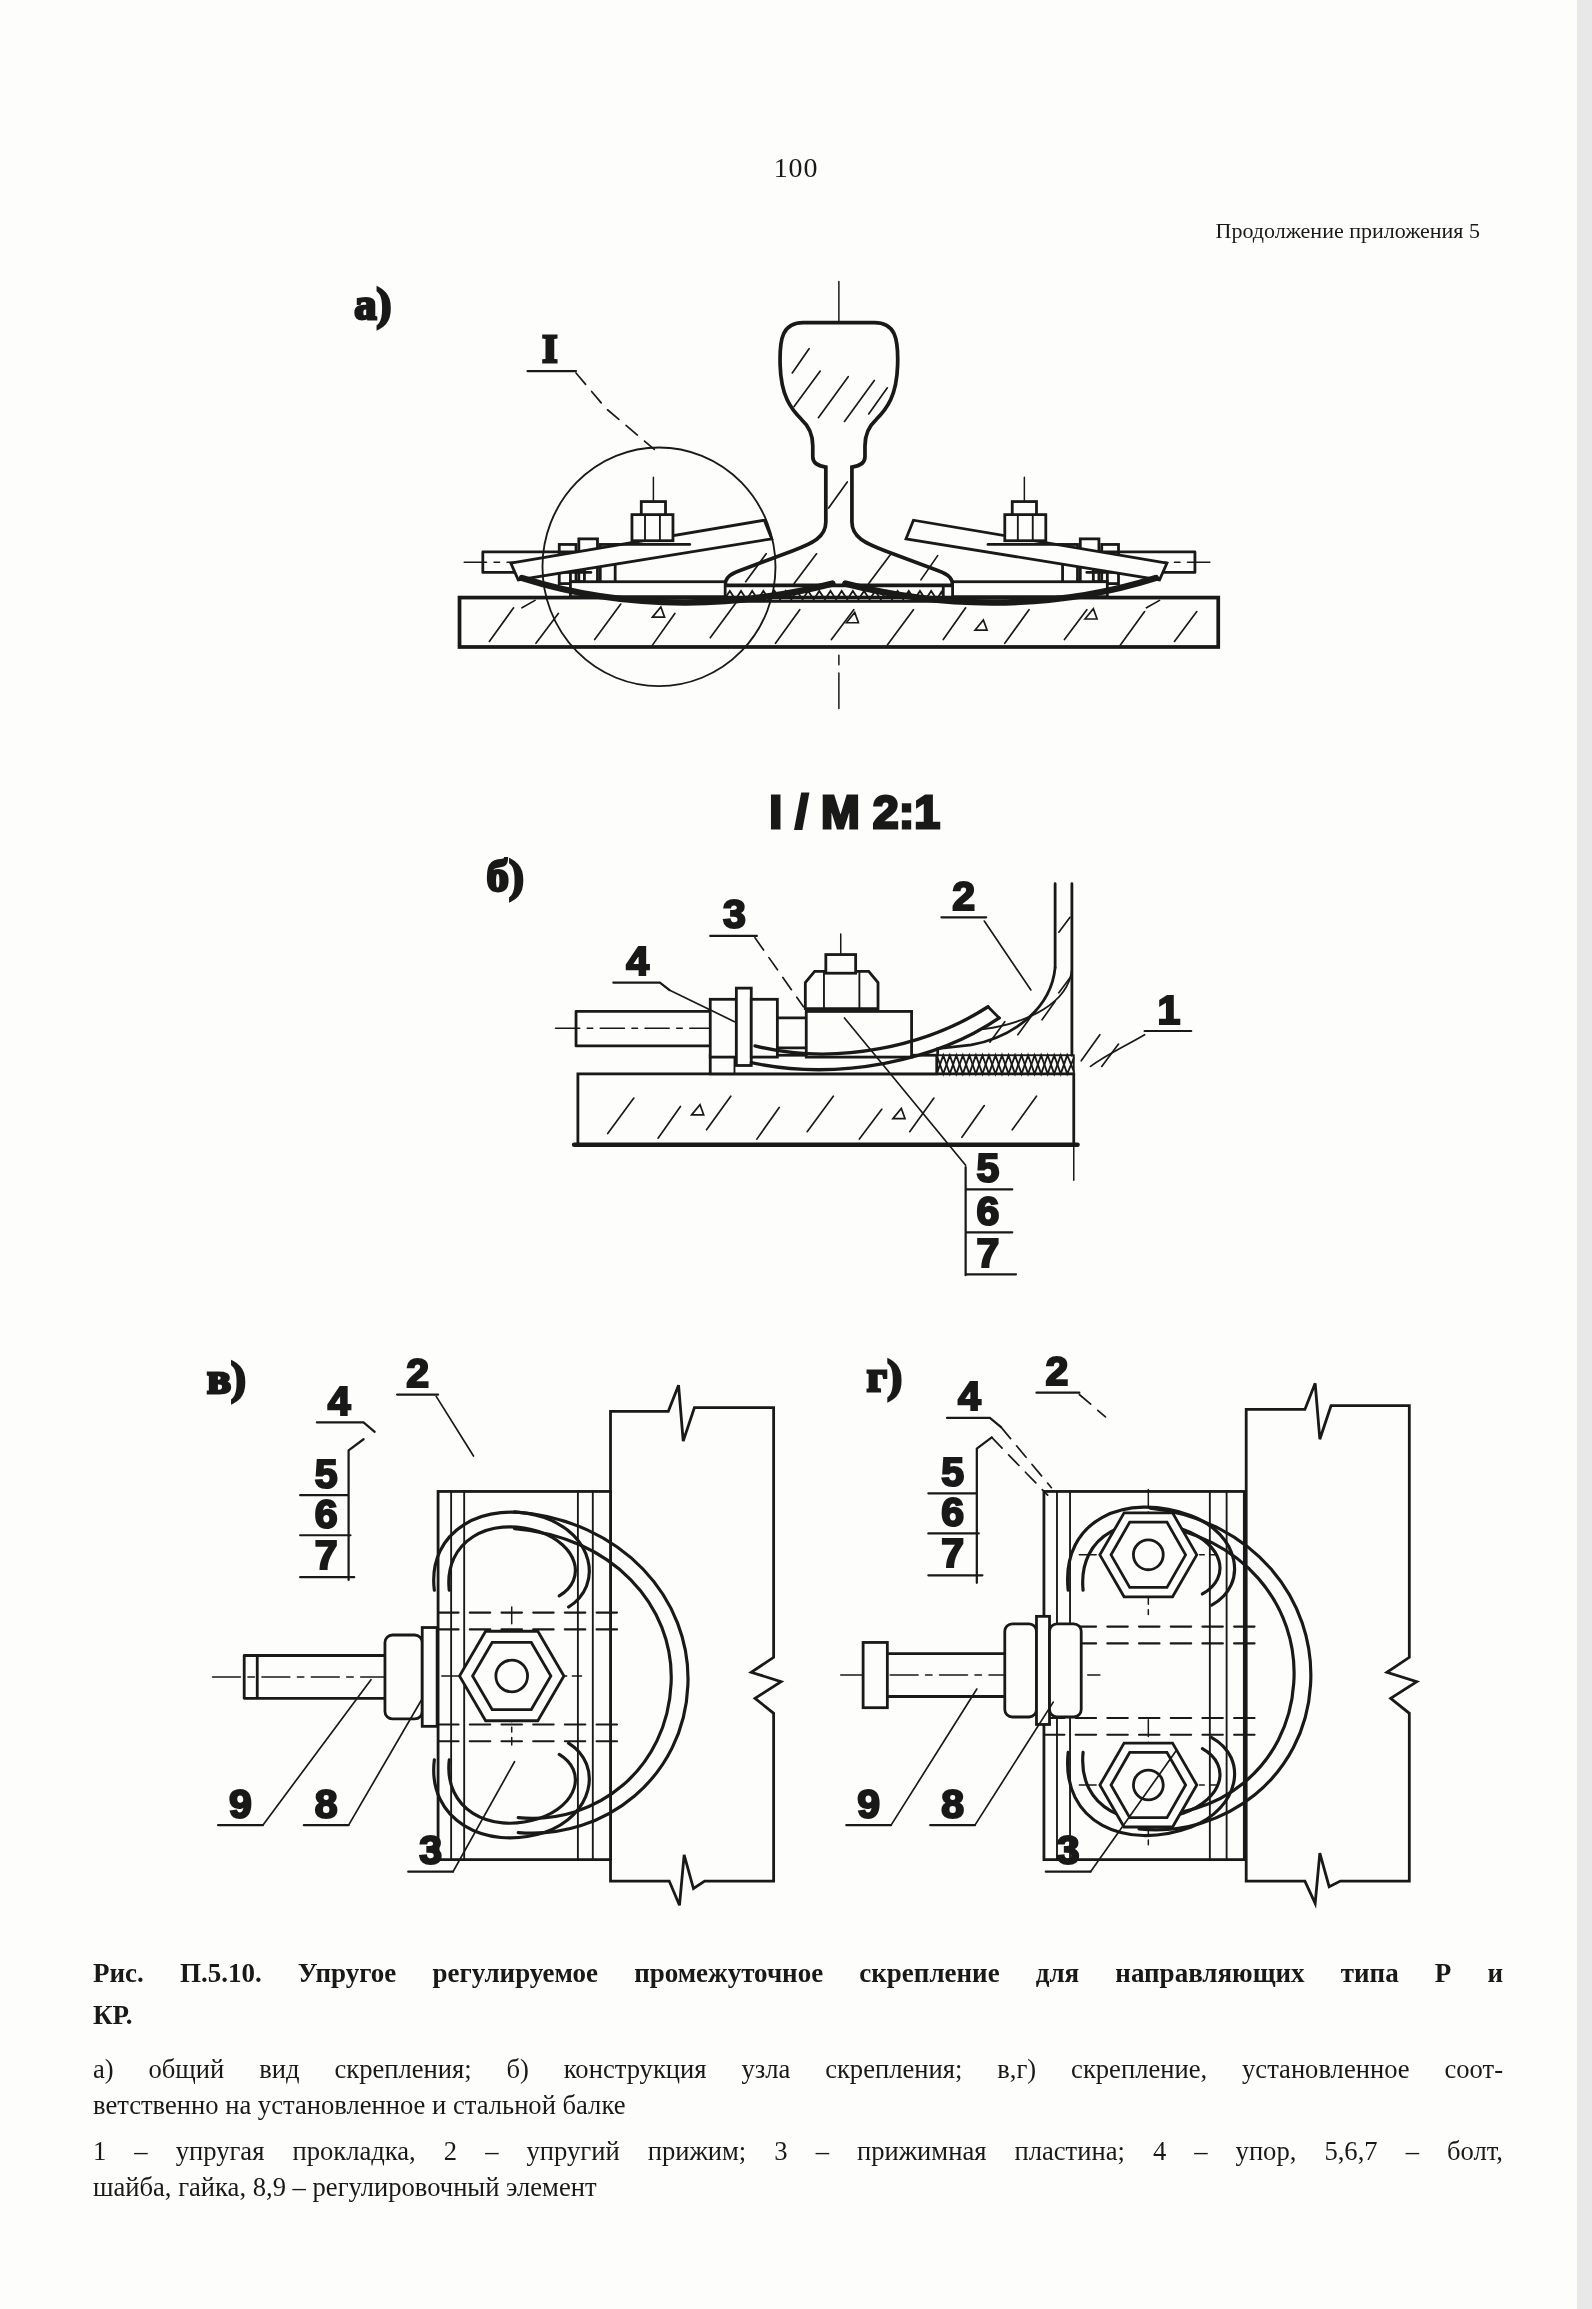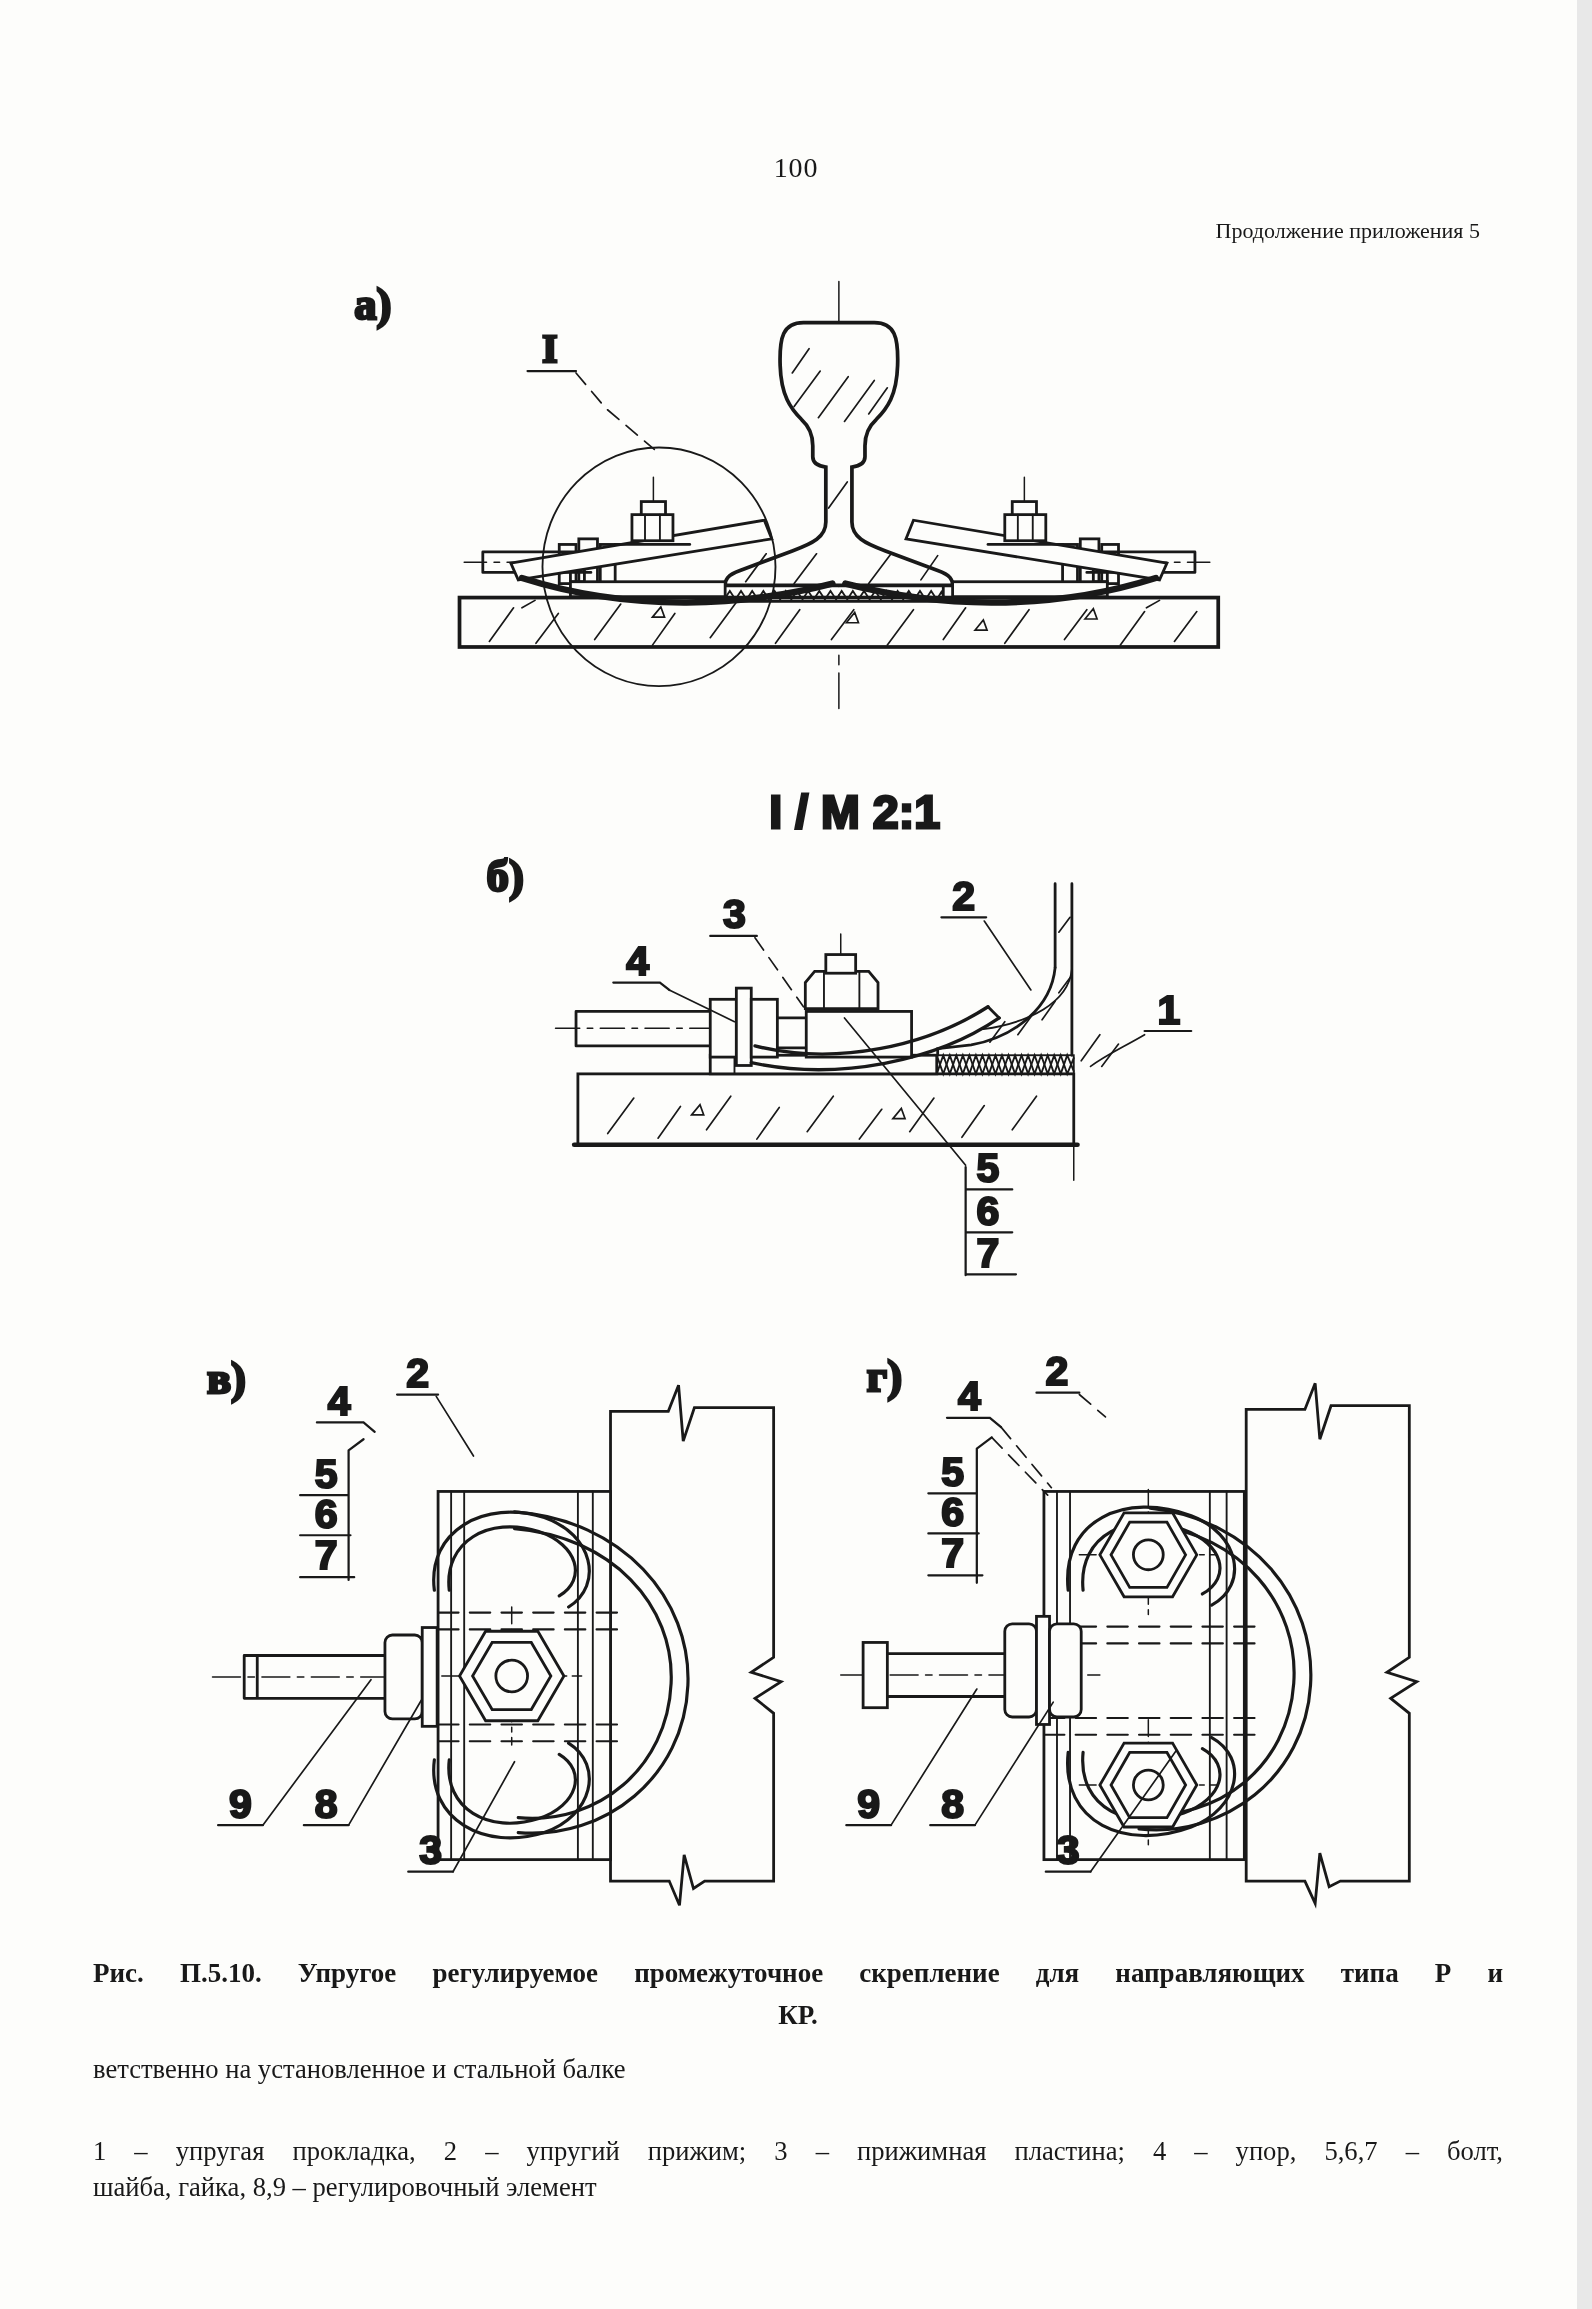--- a/index.html
+++ b/index.html
@@ -5,21 +5,21 @@
   html,body{margin:0;padding:0;background:#e8e8e8;}
   .page{position:relative;width:1577px;height:2309px;background:#fdfdfb;overflow:hidden;
         font-family:"Liberation Serif","DejaVu Serif",serif;color:#191919;}
   .abs{position:absolute;}
   .pageno{top:152px;left:0;width:1592px;text-align:center;font-size:28px;letter-spacing:0.9px;}
   .hdr{top:218px;right:97px;font-size:22px;}
   svg{position:absolute;top:0;left:0;}
   .cap{left:93px;width:1410px;font-size:26.6px;line-height:36px;}
   .cap .just{text-align:justify;text-align-last:justify;}
   .title{top:1952px;font-weight:bold;font-size:27px;line-height:42px;}
-  .title .c{text-align:center;font-family:Liberation Serif, serif;}
+  .title .c{text-align:left;font-family:Liberation Serif, serif;}
   .sub{top:2051px;}
   .legend{top:2133px;}
   text{fill:#191919;}
   .lab{font-family:"Liberation Serif","DejaVu Serif",serif;font-size:48px;font-weight:bold;}
   .num{font-family:"Liberation Sans","DejaVu Sans",sans-serif;font-size:44px;font-weight:bold;}
   .scale{font-family:"Liberation Sans","DejaVu Sans",sans-serif;font-size:50px;font-weight:bold;}
   .dmark{font-family:"Liberation Serif","DejaVu Serif",serif;font-size:42px;font-weight:bold;}
 </style>
 </head>
 <body>
@@ -318,20 +318,21 @@
       </g>
 
     </g>
   </svg>
 
   <div class="abs cap title">
     <div class="just">Рис. П.5.10. Упругое регулируемое промежуточное скрепление для направляющих типа Р и</div>
     <div class="c">КР.</div>
   </div>
   <div class="abs cap sub">
+    <div class="just">а) общий вид скрепления; б) конструкция узла скрепления; в,г) скрепление, установленное соот-</div>
     <div>ветственно на установленное и стальной балке</div>
   </div>
   <div class="abs cap legend">
     <div class="just">1 – упругая прокладка, 2 – упругий прижим; 3 – прижимная пластина; 4 – упор, 5,6,7 – болт,</div>
     <div>шайба, гайка, 8,9 – регулировочный элемент</div>
   </div>
 
 </div>
 
 

